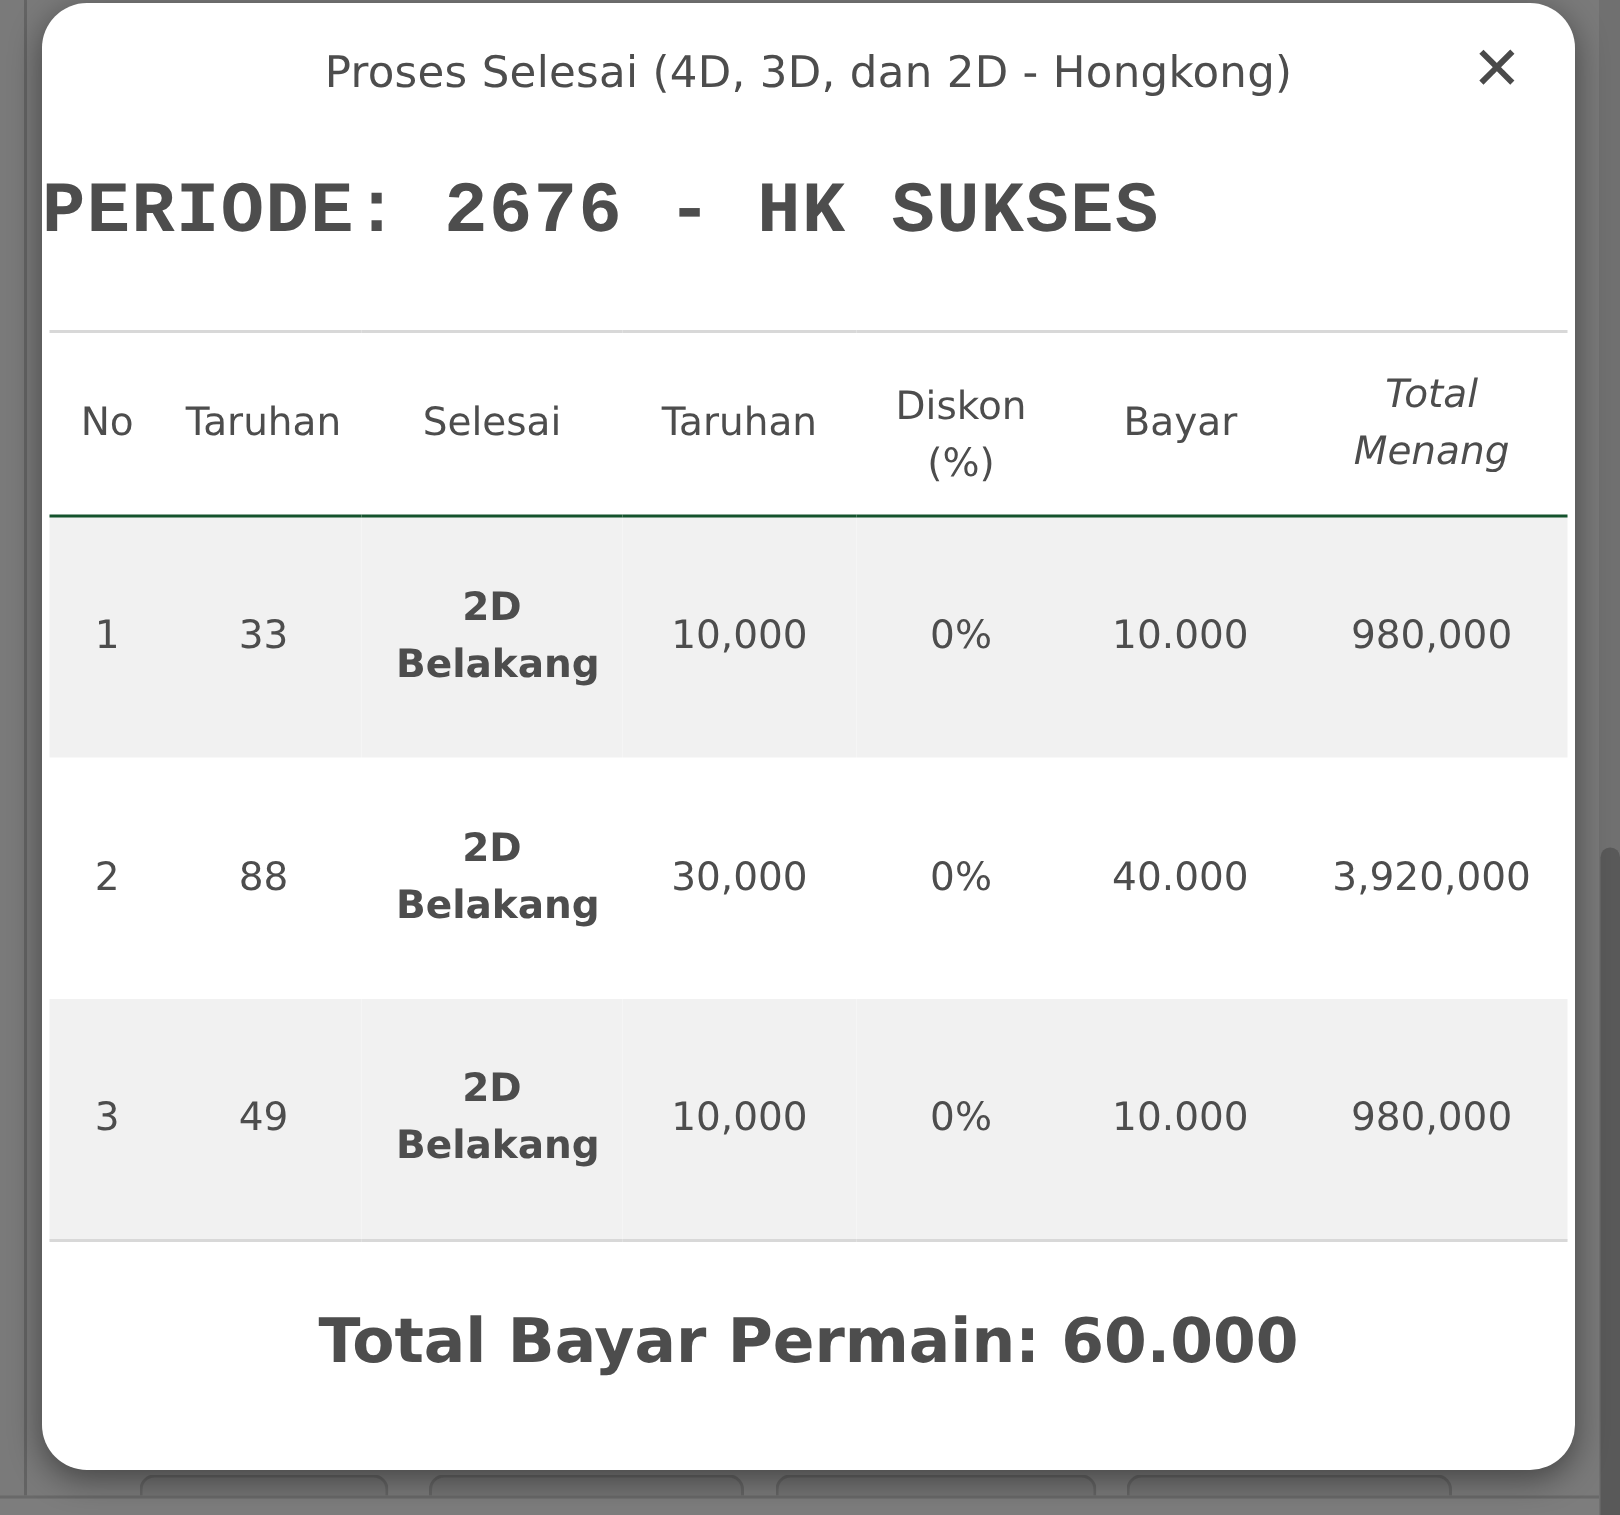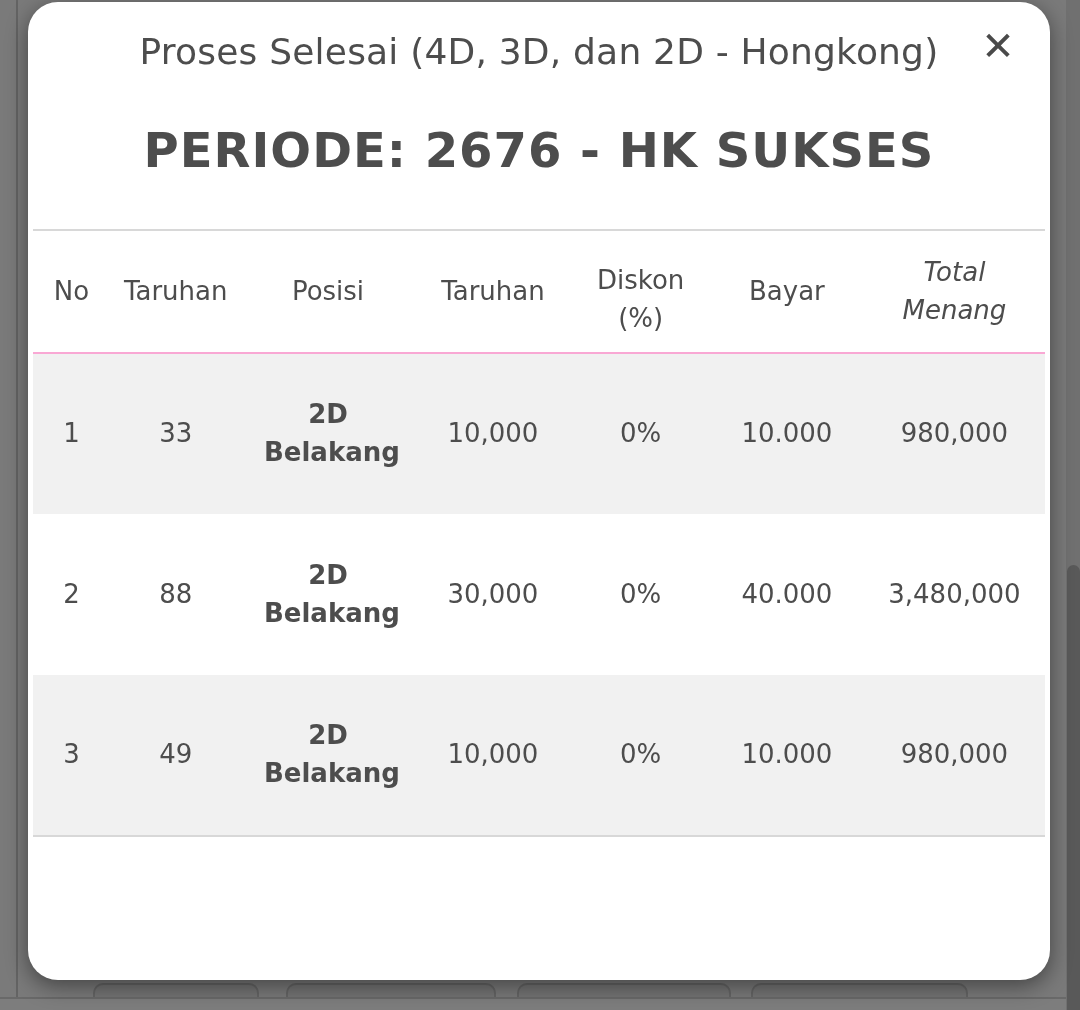--- a/index.html
+++ b/index.html
@@ -65,60 +65,60 @@
     left: 28px; top: 2px;
     width: 1022px; height: 978px;
     background: #ffffff;
     border-radius: 30px;
     box-shadow: 0 6px 22px rgba(0,0,0,0.45);
     box-sizing: border-box;
   }
   .modal-title {
     text-align: center;
     padding-top: 29px;
-    font-size: 36px;
+    font-size: 29px;
     letter-spacing: 0.2px;
     color: #4d4d4d;
   }
   .close-btn {
     position: absolute;
     top: 20px; right: 28px;
     width: 48px; height: 48px;
     border: none;
     background: none;
     font-size: 40px;
     line-height: 46px;
     color: #4a4a4a;
     cursor: pointer;
     padding: 0;
     font-family: inherit;
   }
   .periode-heading {
-    text-align: center;
     margin-top: 50px;
     font-size: 48px;
     font-weight: bold;
     letter-spacing: 1px;
     color: #4d4d4d;
+    font-family: Liberation Mono, monospace;
   }
 
   
   .table-wrap {
     margin: 51px 5px 0 5px;
   }
   table.bets {
     width: 100%;
     border-collapse: collapse;
     font-size: 26px;
     color: #4d4d4d;
   }
   table.bets thead tr {
     height: 123px;
     border-top: 2px solid #d8d8d8;
-    border-bottom: 2px solid #f9a8d4;
+    border-bottom: 2px solid #14532d;
   }
   table.bets tbody tr {
     height: 161px;
   }
   table.bets tbody tr:nth-child(odd) {
     background: #f1f1f1;
   }
   table.bets tbody tr:last-child {
     border-bottom: 2px solid #d8d8d8;
   }
@@ -170,21 +170,21 @@
         <col style="width:17.1%">
         <col style="width:15.5%">
         <col style="width:13.7%">
         <col style="width:15.2%">
         <col style="width:17.9%">
       </colgroup>
       <thead>
         <tr>
           <th><span>No</span></th>
           <th><span>Taruhan</span></th>
-          <th><span>Posisi</span></th>
+          <th><span>Selesai</span></th>
           <th><span>Taruhan</span></th>
           <th><span class="wrap-95">Diskon (%)</span></th>
           <th><span>Bayar</span></th>
           <th><span class="wrap-115">Total Menang</span></th>
         </tr>
       </thead>
       <tbody>
         <tr>
           <td>1</td>
           <td>33</td>
@@ -194,29 +194,30 @@
           <td>10.000</td>
           <td>980,000</td>
         </tr>
         <tr>
           <td>2</td>
           <td>88</td>
           <td><span class="wrap-125">2D Belakang</span></td>
           <td>30,000</td>
           <td>0%</td>
           <td>40.000</td>
-          <td>3,480,000</td>
+          <td>3,920,000</td>
         </tr>
         <tr>
           <td>3</td>
           <td>49</td>
           <td><span class="wrap-125">2D Belakang</span></td>
           <td>10,000</td>
           <td>0%</td>
           <td>10.000</td>
           <td>980,000</td>
         </tr>
       </tbody>
     </table>
   </div>
 
+  <div class="total-line">Total Bayar Permain: 60.000</div>
 
 </div>
 
 </body></html>

